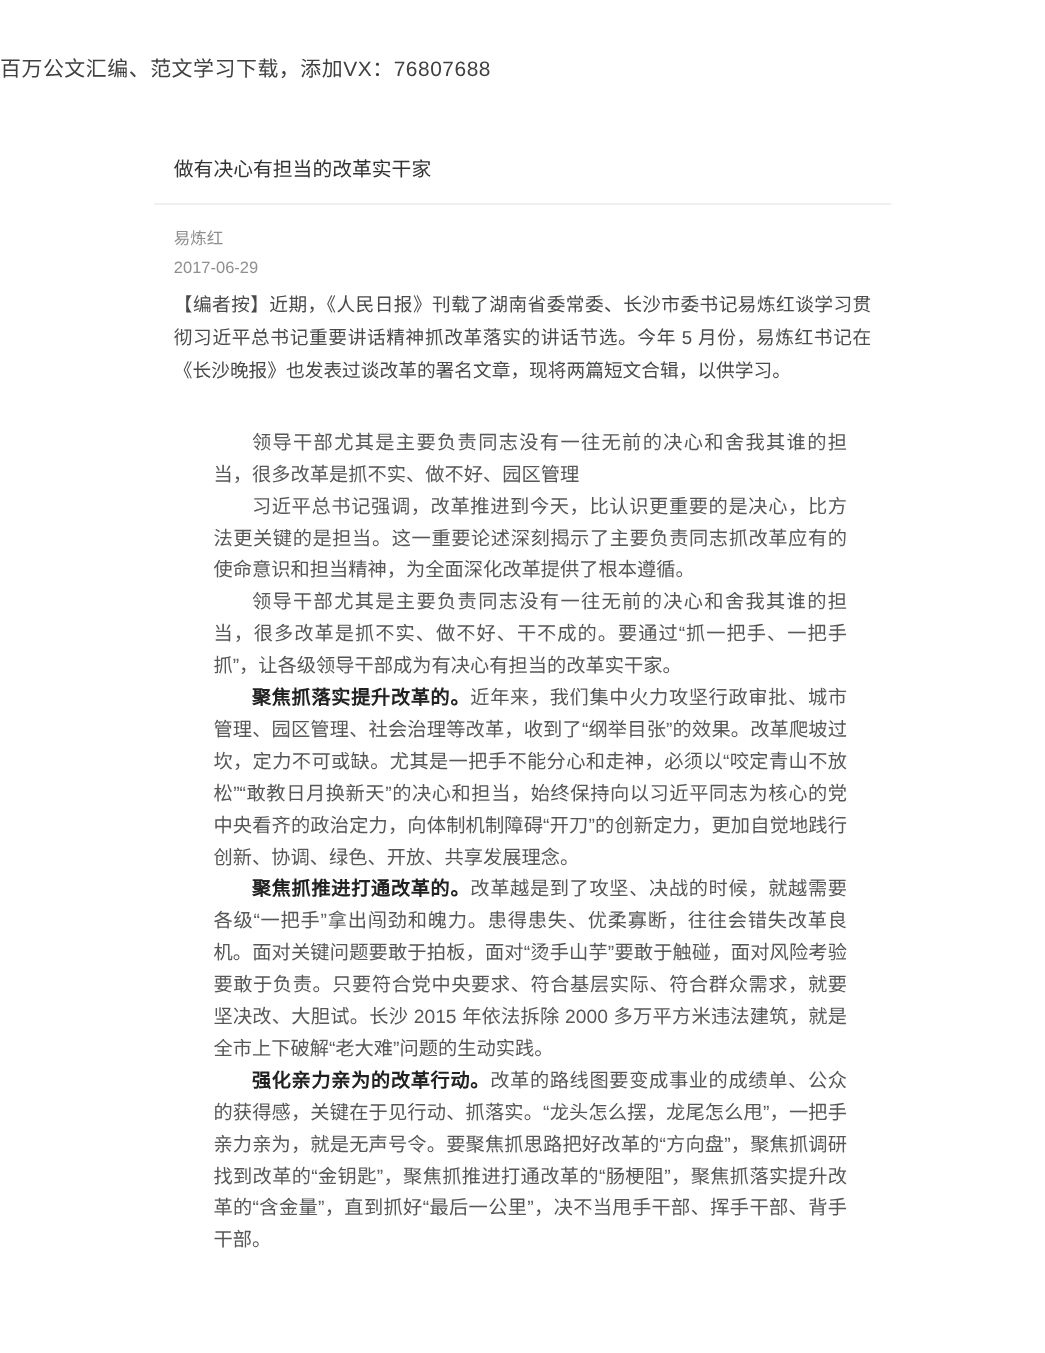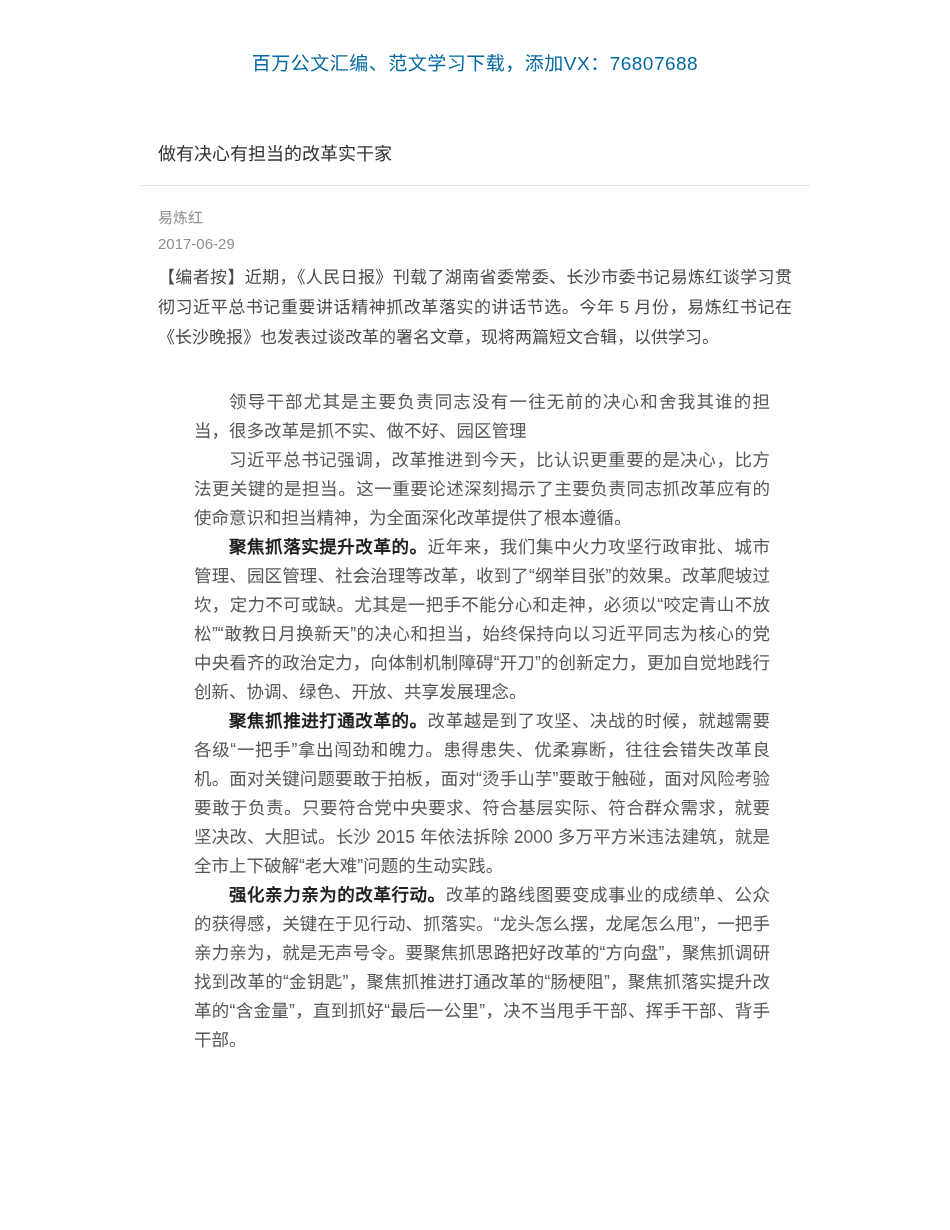--- a/index.html
+++ b/index.html
@@ -8,24 +8,23 @@
   }
   body {
     width: 950px;
     height: 1230px;
     background: #ffffff;
     overflow: hidden;
     font-family: "Liberation Sans", "DejaVu Sans", sans-serif;
   }
   .promo-banner {
     padding-top: 53px;
-    text-align: center;
     font-size: 19px;
     line-height: 22px;
-    color: #0369a1;
+    color: #404040;
     letter-spacing: 0.5px;
   }
   .article {
     width: 670px;
     margin-left: 140px;
   }
   .article-title {
     margin: 64px 0 0 0;
     padding: 0 18px;
     font-size: 18px;
@@ -84,18 +83,19 @@
   <div class="byline">
     <div>易炼红</div>
     <div>2017-06-29</div>
   </div>
 
   <p class="editor-note">【编者按】近期，《人民日报》刊载了湖南省委常委、长沙市委书记易炼红谈学习贯彻习近平总书记重要讲话精神抓改革落实的讲话节选。今年 5 月份，易炼红书记在《长沙晚报》也发表过谈改革的署名文章，现将两篇短文合辑，以供学习。</p>
 
   <div class="article-body" id="article-body">
       <p><span>领导干部尤其是主要负责同志没有一往无前的决心和舍我其谁的担当，很多改革是抓不实、做不好、园区管理</span></p>
       <p><span>习近平总书记强调，改革推进到今天，比认识更重要的是决心，比方法更关键的是担当。这一重要论述深刻揭示了主要负责同志抓改革应有的使命意识和担当精神，为全面深化改革提供了根本遵循。</span></p>
+      <p><span>领导干部尤其是主要负责同志没有一往无前的决心和舍我其谁的担当，很多改革是抓不实、做不好、干不成的。要通过“抓一把手、一把手抓”，让各级领导干部成为有决心有担当的改革实干家。</span></p>
       <p><strong>聚焦抓落实提升改革的。</strong><span>近年来，我们集中火力攻坚行政审批、城市管理、园区管理、社会治理等改革，收到了“纲举目张”的效果。改革爬坡过坎，定力不可或缺。尤其是一把手不能分心和走神，必须以“咬定青山不放松”“敢教日月换新天”的决心和担当，始终保持向以习近平同志为核心的党中央看齐的政治定力，向体制机制障碍“开刀”的创新定力，更加自觉地践行创新、协调、绿色、开放、共享发展理念。</span></p>
       <p><strong>聚焦抓推进打通改革的。</strong><span>改革越是到了攻坚、决战的时候，就越需要各级“一把手”拿出闯劲和魄力。患得患失、优柔寡断，往往会错失改革良机。面对关键问题要敢于拍板，面对“烫手山芋”要敢于触碰，面对风险考验要敢于负责。只要符合党中央要求、符合基层实际、符合群众需求，就要坚决改、大胆试。长沙 2015 年依法拆除 2000 多万平方米违法建筑，就是全市上下破解“老大难”问题的生动实践。</span></p>
       <p><strong>强化亲力亲为的改革行动。</strong><span>改革的路线图要变成事业的成绩单、公众的获得感，关键在于见行动、抓落实。“龙头怎么摆，龙尾怎么甩”，一把手亲力亲为，就是无声号令。要聚焦抓思路把好改革的“方向盘”，聚焦抓调研找到改革的“金钥匙”，聚焦抓推进打通改革的“肠梗阻”，聚焦抓落实提升改革的“含金量”，直到抓好“最后一公里”，决不当甩手干部、挥手干部、背手干部。</span></p>
     </div>
 
 </div>
 
 </body></html>

